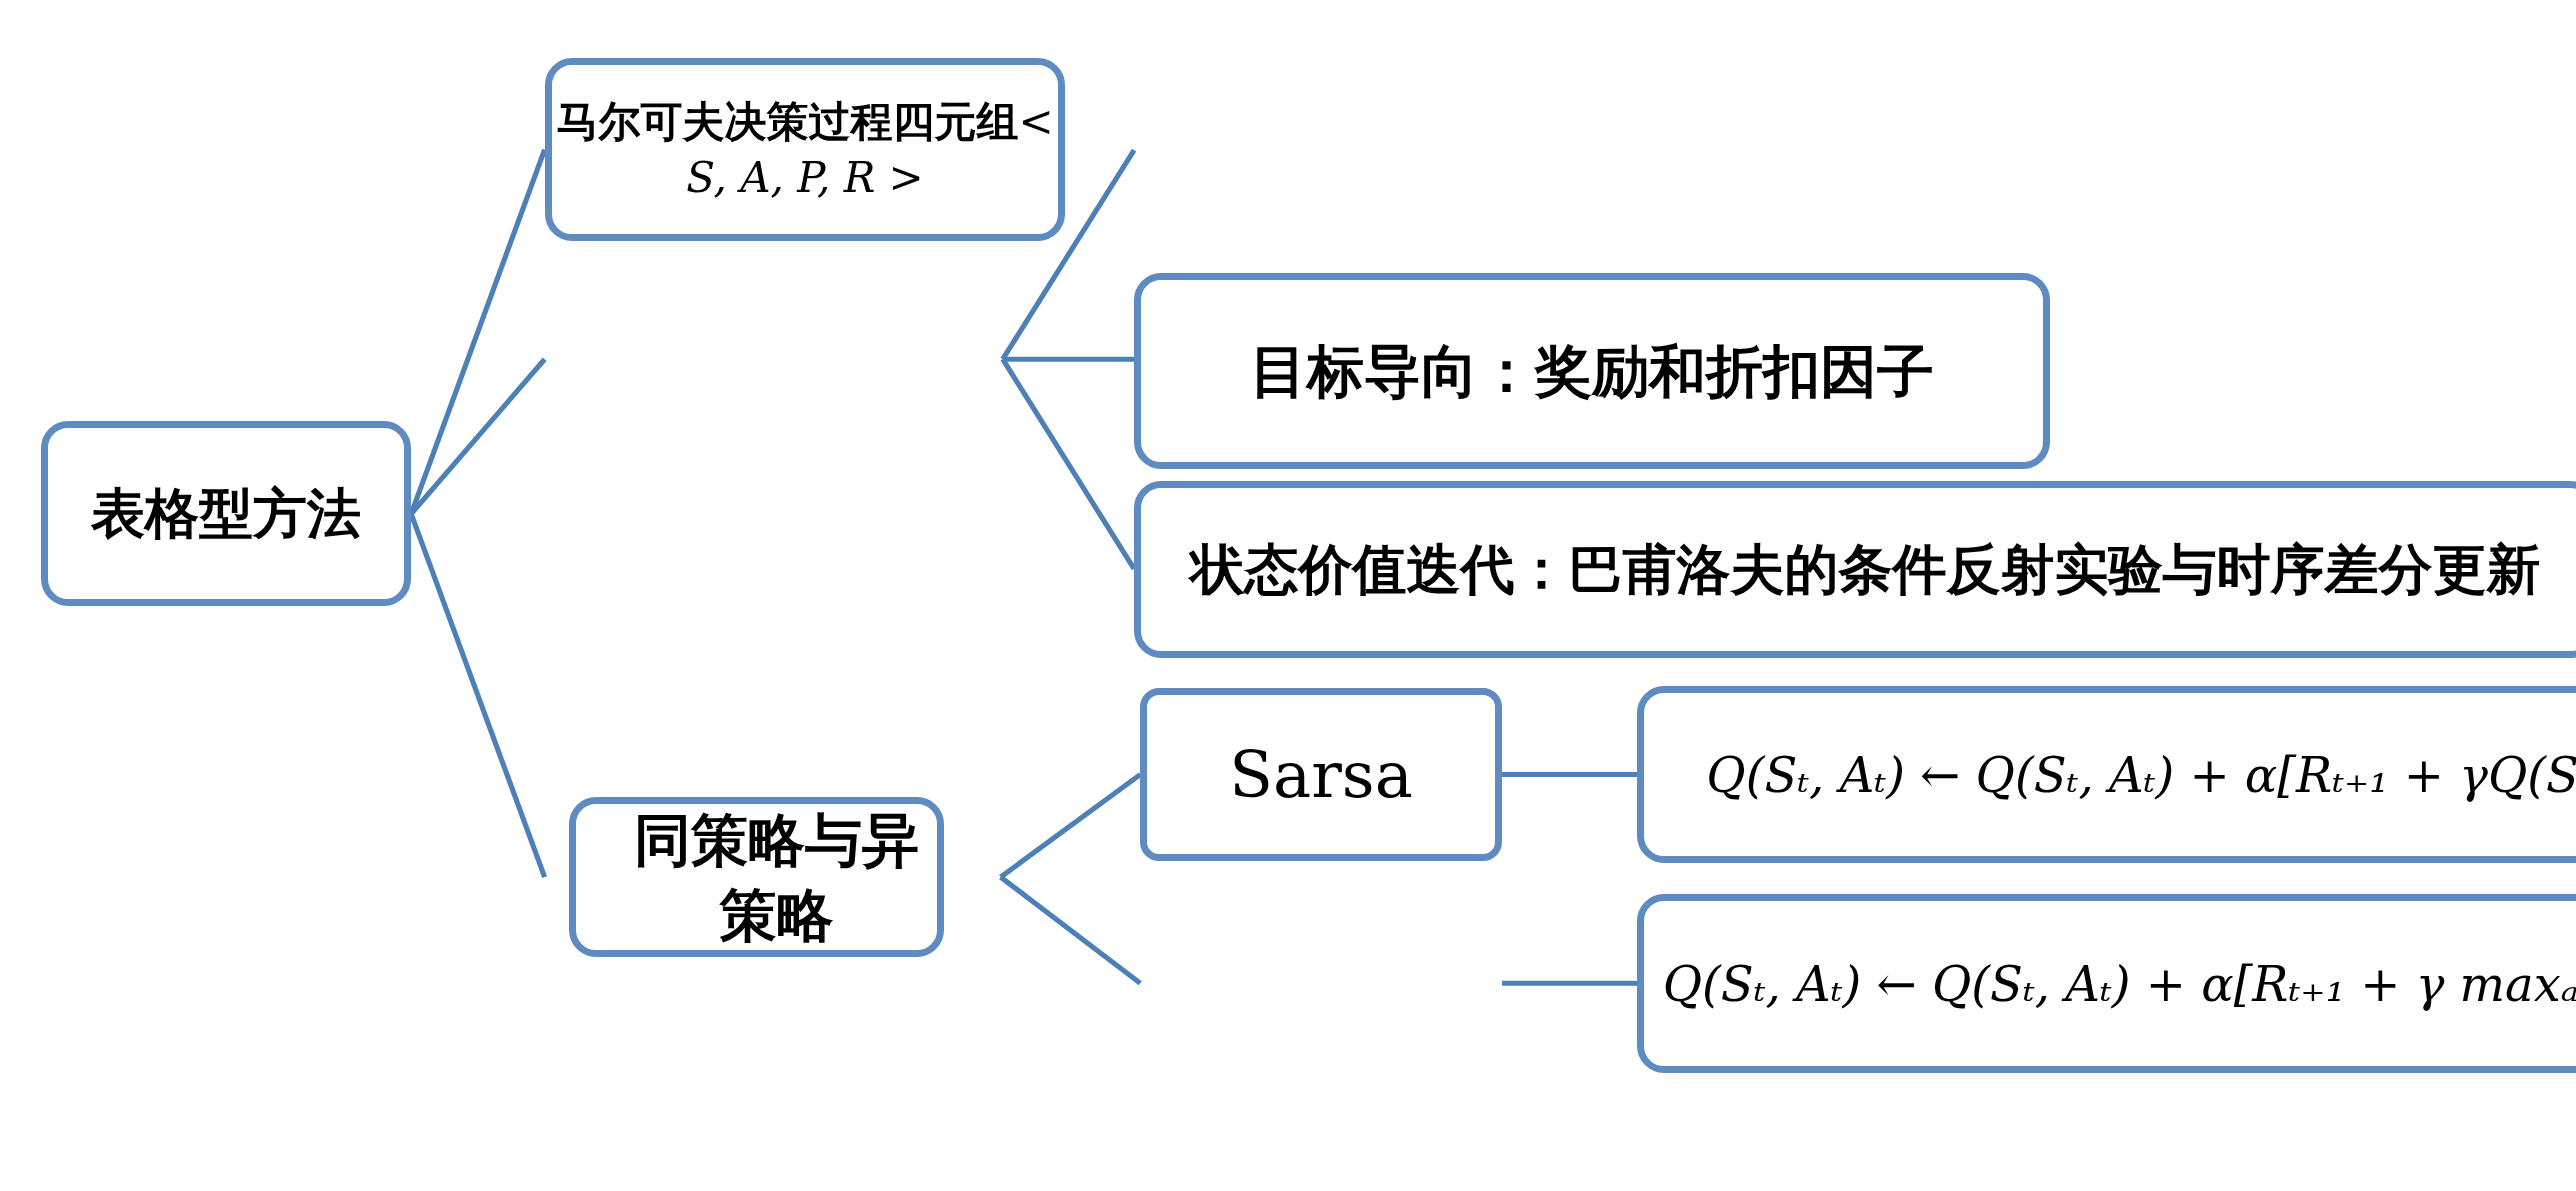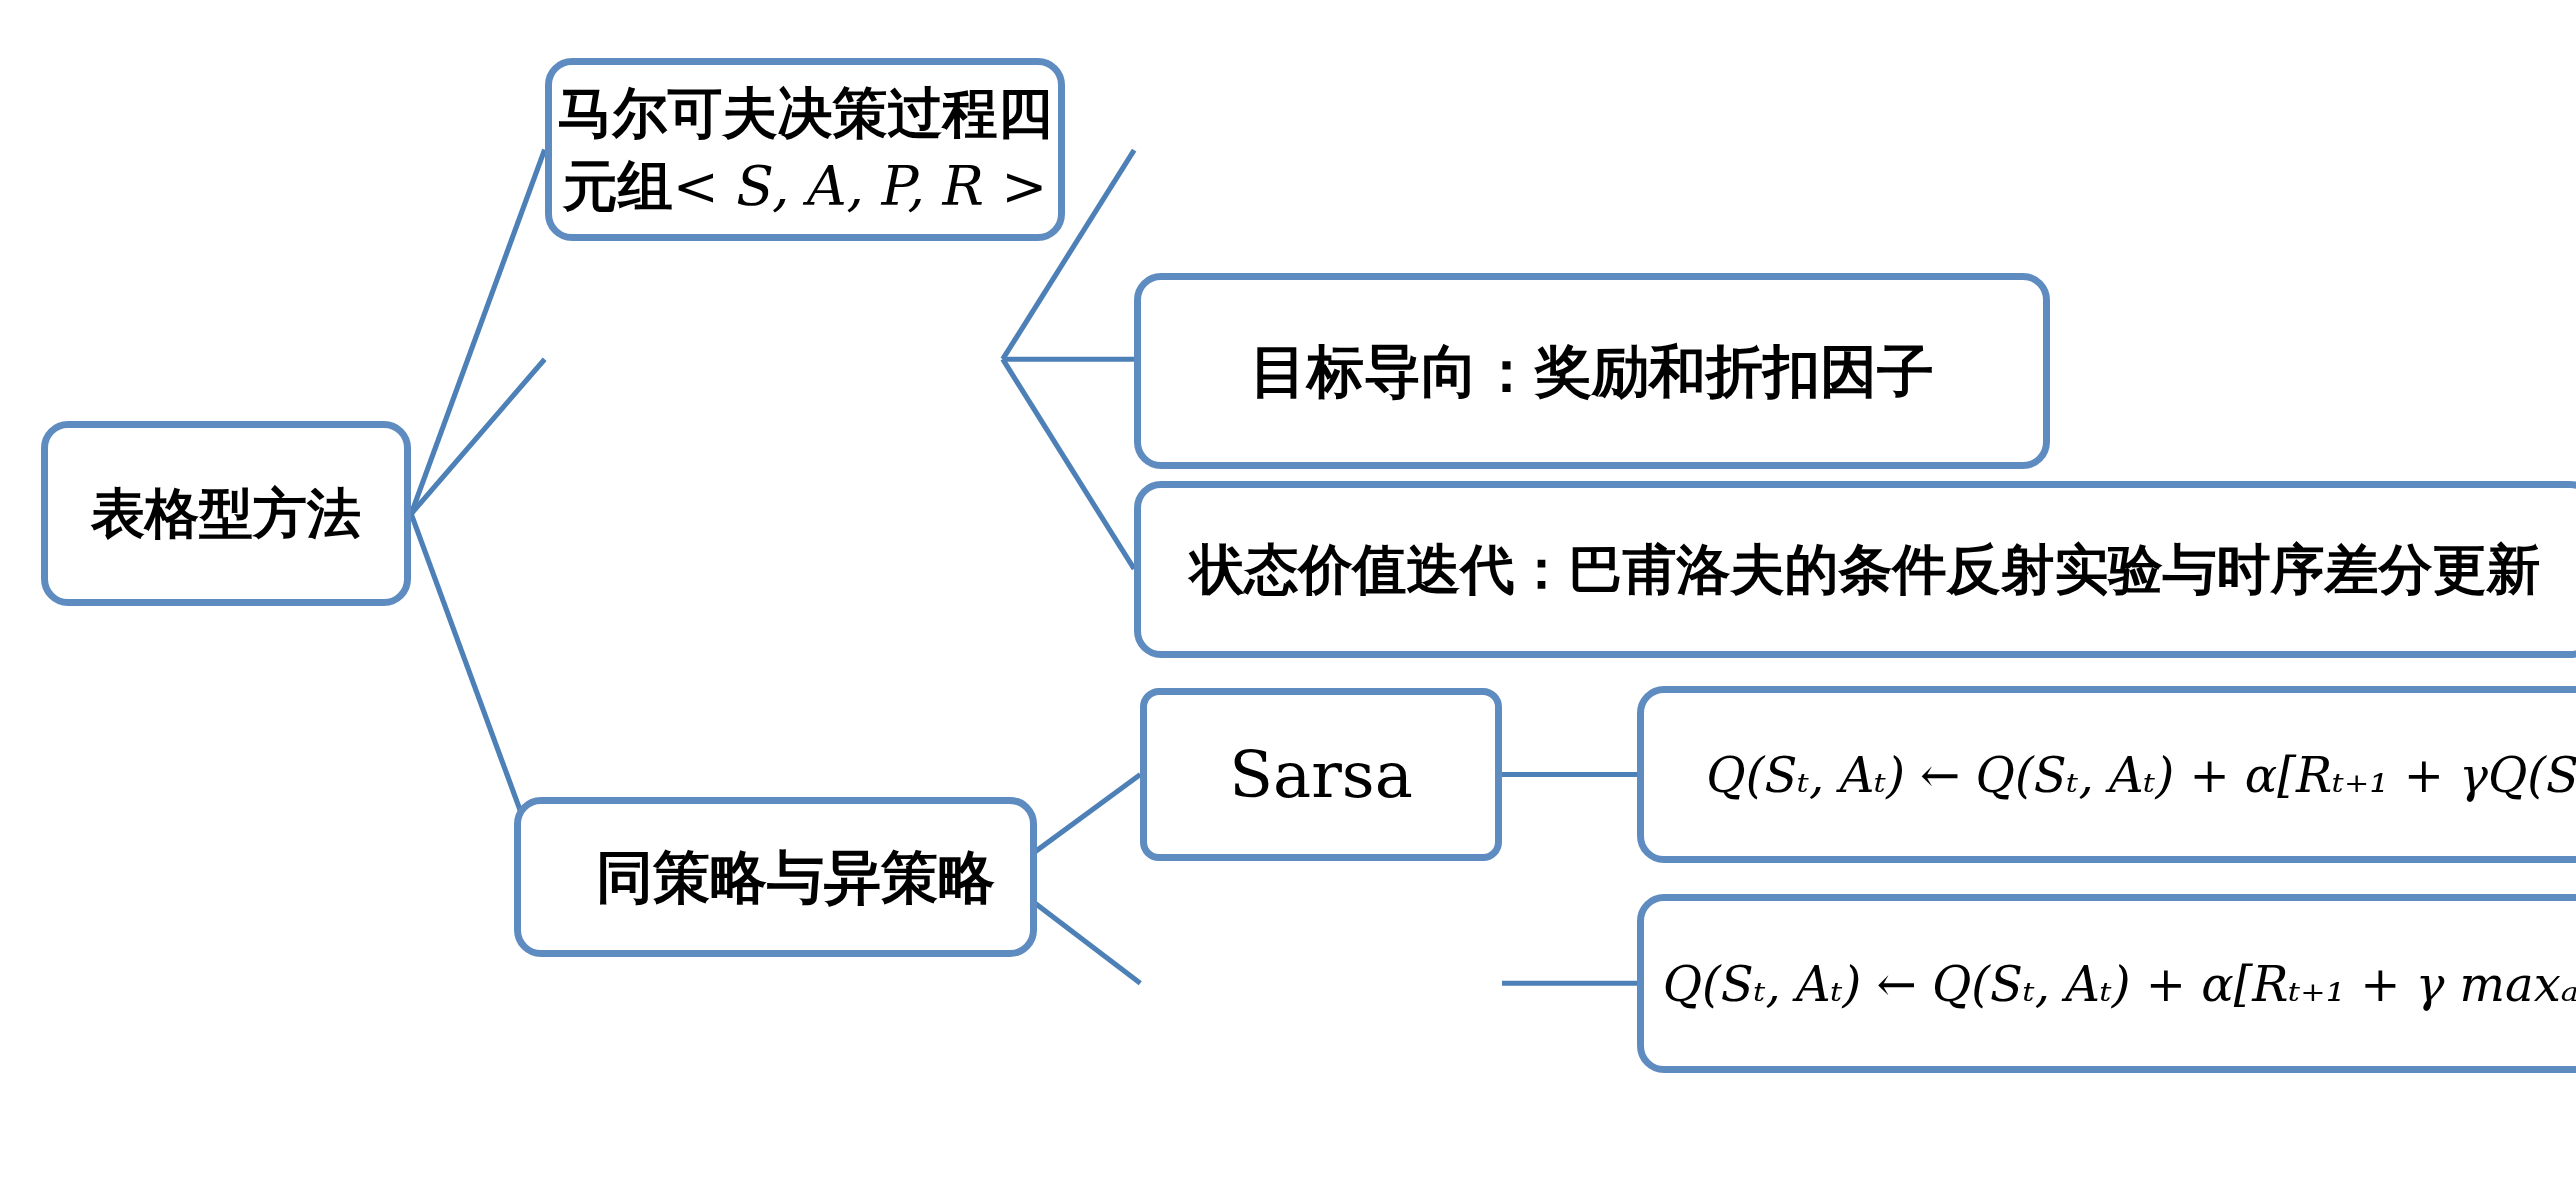--- a/index.html
+++ b/index.html
@@ -20,26 +20,26 @@
     border: 7.7px solid #5e8cc0;
     border-radius: 27px;
     display: flex;
     align-items: center;
     justify-content: center;
     text-align: center;
     color: #000000;
   }
   .cn { font-weight: bold; font-size: 57px; line-height: 1.32; }
   .node-root   { left: 41px;   top: 421px;  width: 370px;  height: 185px; font-size: 54px; }
-  .node-mdp    { left: 545px; top: 58px;  width: 520px; height: 183px; font-size: 55px; padding: 0 3.1px; }
+  .node-mdp    { left: 545px; top: 58px;  width: 520px; height: 183px; font-size: 42px; padding: 0 3.1px; }
   .node-qtable { left: 545px; top: 283px;  width: 458px;  height: 152px; font-size: 53px; }
   .leaf-1      { left: 1134px; top: 62px;  width: 920px; height: 177px; }
   .leaf-2      { left: 1134px; top: 273px;  width: 916px; height: 196px; }
   .leaf-3      { left: 1134px; top: 481px;  width: 1463px; height: 177px; font-size: 54px; }
-  .node-policy { left: 514px; top: 797px; width: 523px;  height: 160px; padding-left: 40px; }
+  .node-policy { left: 569px; top: 797px; width: 375px;  height: 160px; padding-left: 40px; }
   .node-sarsa  { left: 1140px; top: 688px; width: 362px;  height: 173px; border-radius: 19px; }
   .node-qlearn { left: 1140px; top: 896px; width: 362px;  height: 175px; }
   .fbox-sarsa  { left: 1637px; top: 686px; width: 1496px; height: 177px; }
   .fbox-qlearn { left: 1637px; top: 894px; width: 1496px; height: 179px; }
   .math {
     font-style: italic;
     font-weight: normal;
     font-family: "DejaVu Serif", "DejaVu Sans", serif;
   }
   .latin-label { font-weight: normal; font-size: 64px; }

